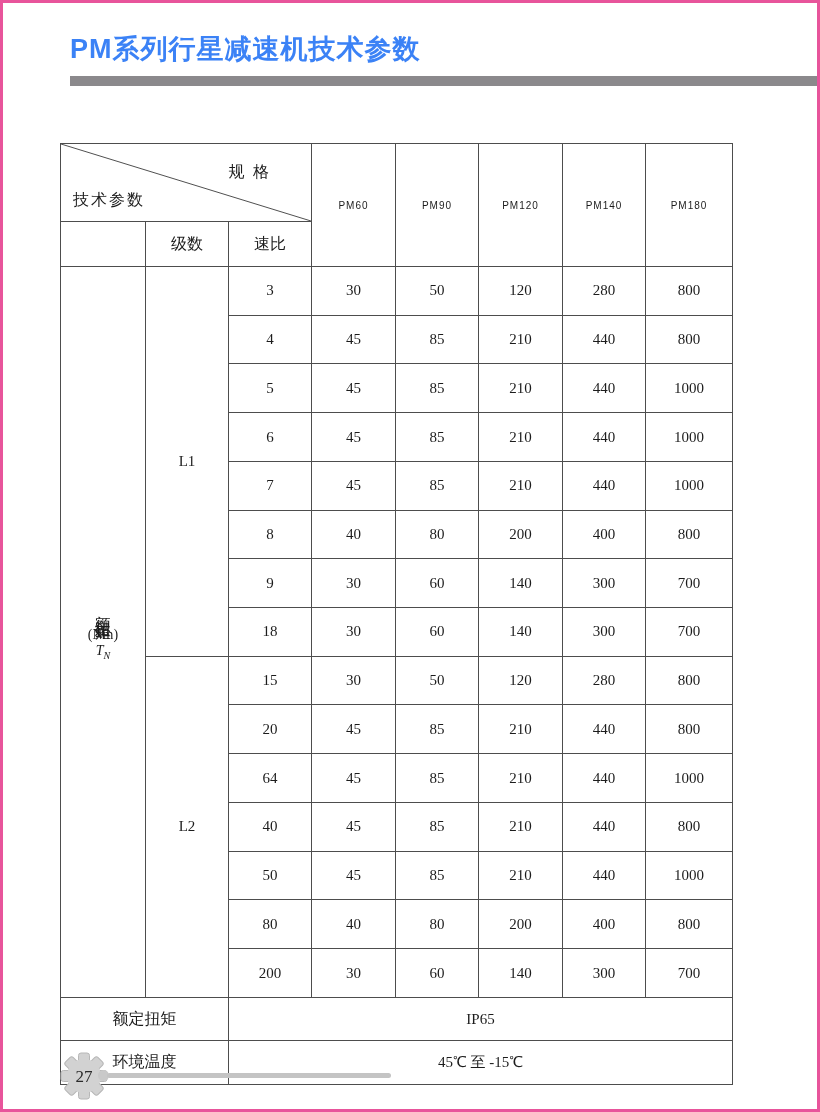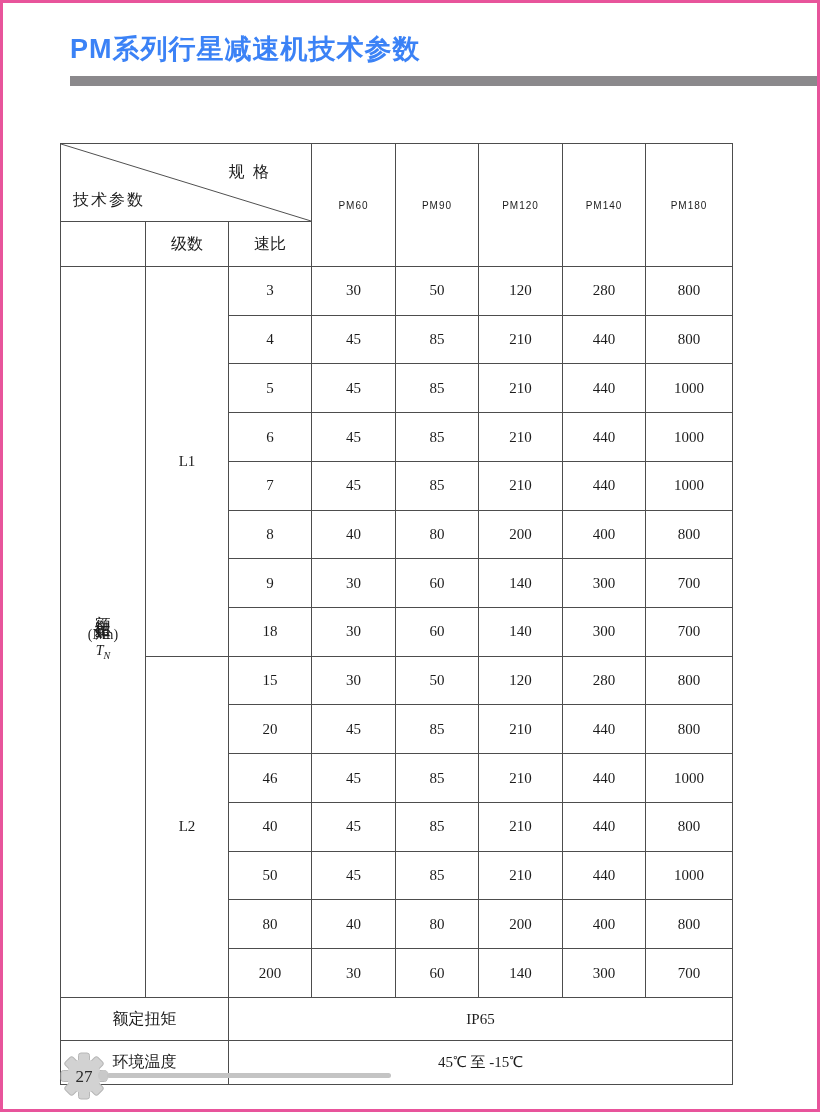--- a/index.html
+++ b/index.html
@@ -186,21 +186,21 @@
   </tr>
   <tr>
     <td class="num">20</td>
     <td class="num">45</td>
     <td class="num">85</td>
     <td class="num">210</td>
     <td class="num">440</td>
     <td class="num">800</td>
   </tr>
   <tr>
-    <td class="num shaded">46</td>
+    <td class="num shaded">64</td>
     <td class="num shaded">45</td>
     <td class="num shaded">85</td>
     <td class="num shaded">210</td>
     <td class="num shaded">440</td>
     <td class="num shaded">1000</td>
   </tr>
   <tr>
     <td class="num">40</td>
     <td class="num">45</td>
     <td class="num">85</td>

